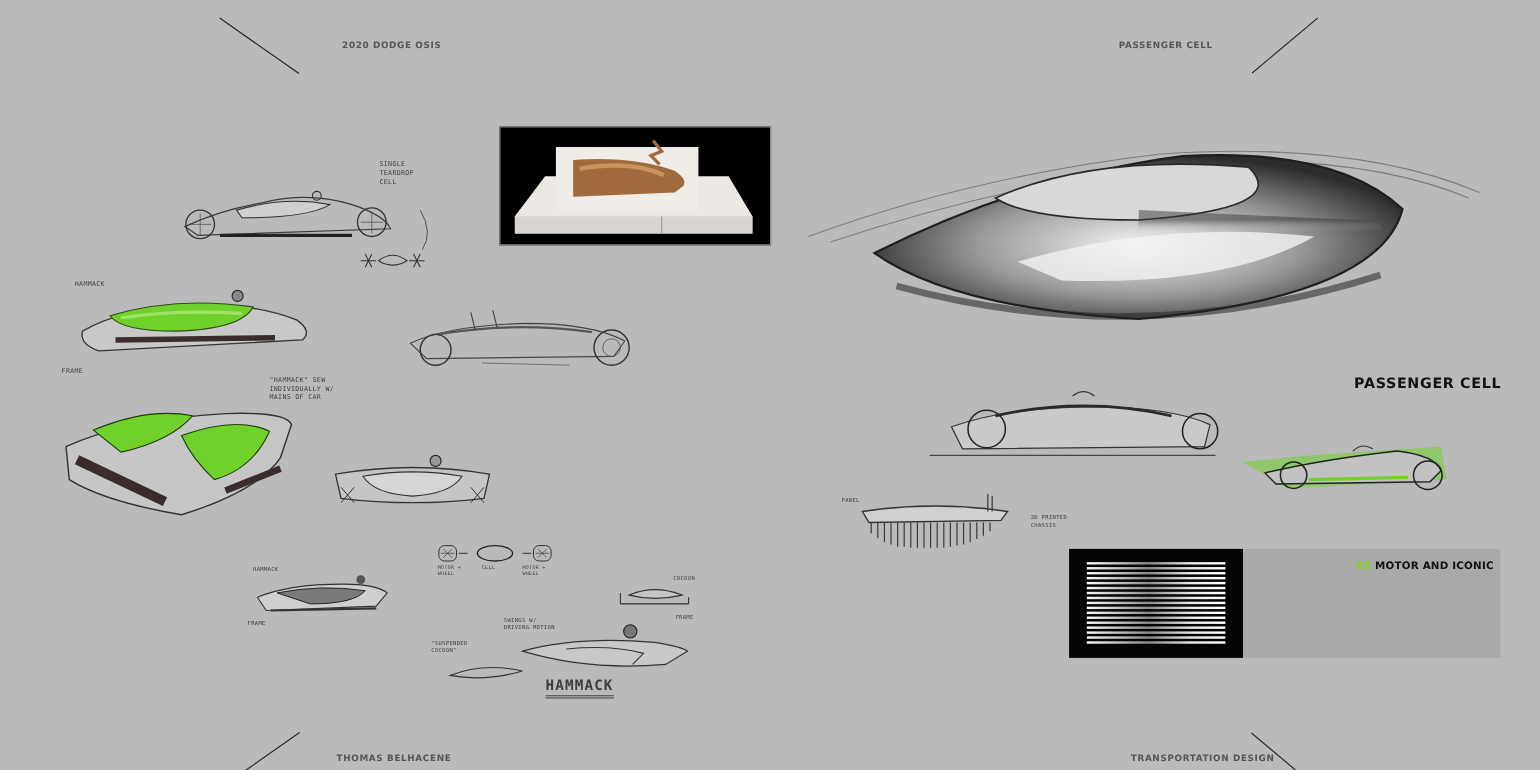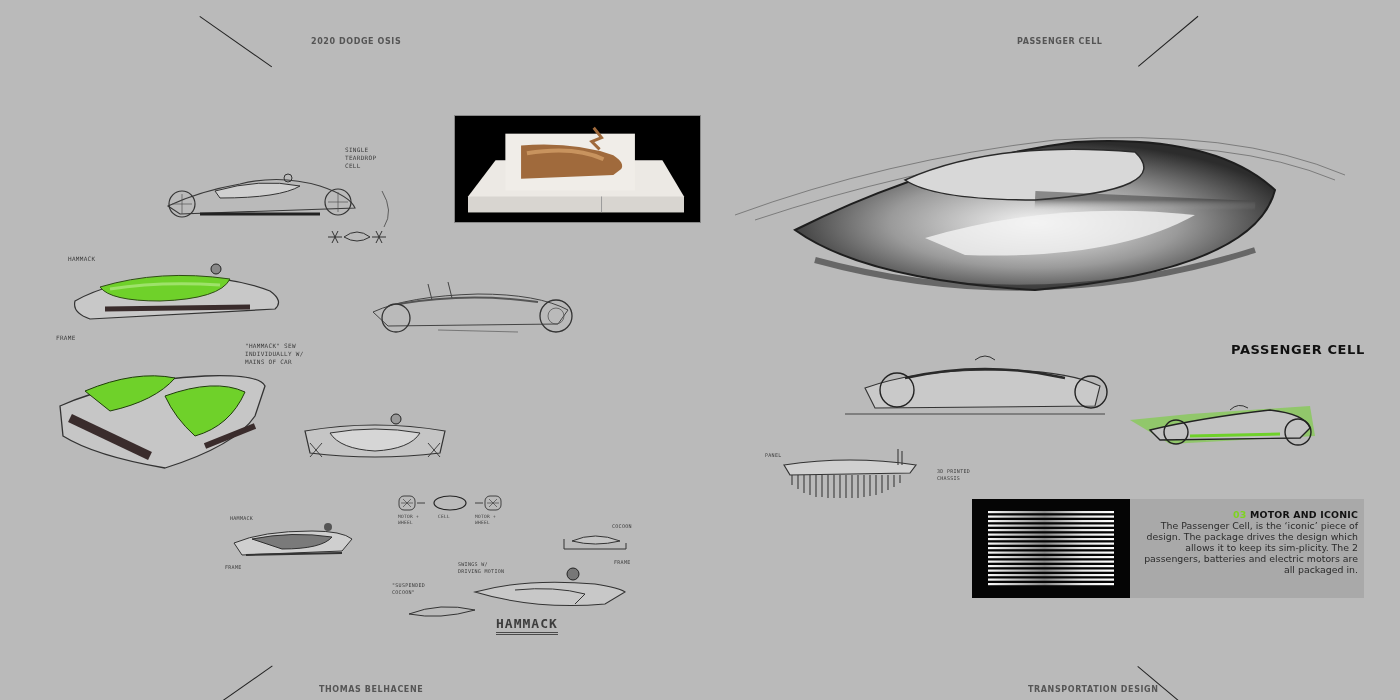--- a/index.html
+++ b/index.html
@@ -85,21 +85,21 @@
 </style>
 </head>
 <body>
 
 <div class="spread">
 
   <div class="page left">
     <div class="crop" style="left:200px;top:0;width:88px;transform:rotate(35deg);"></div>
     <div class="crop" style="left:200px;top:700px;width:88px;transform:rotate(-35deg);"></div>
     <div class="running" style="left:311px;top:21px;">2020 DODGE OSIS</div>
-    <div class="running" style="left:306px;top:669px;margin-left:13px;">THOMAS BELHACENE</div>
+    <div class="running" style="left:306px;top:669px;">THOMAS BELHACENE</div>
 
     <div class="sketch" style="left:160px;top:150px;width:205px;height:60px;">
       <svg viewBox="0 0 205 60">
         <path d="M8 40 Q40 25 80 18 Q120 8 160 20 Q190 30 195 42 L20 48 Z" fill="none" stroke="#3a3a3a" stroke-width="1.1"></path>
         <path d="M55 25 Q100 12 140 20 Q120 32 60 32 Z" fill="#cfcfcf" stroke="#333" stroke-width="1"></path>
         <circle cx="22" cy="38" r="13" fill="none" stroke="#333" stroke-width="1.2"></circle>
         <circle cx="178" cy="36" r="13" fill="none" stroke="#333" stroke-width="1.2"></circle>
         <path d="M22 28 L22 48 M12 38 L32 38 M178 26 L178 46 M168 36 L188 36" stroke="#555" stroke-width="0.7"></path>
         <path d="M40 48 L160 48" stroke="#222" stroke-width="3"></path>
         <circle cx="128" cy="12" r="4" fill="none" stroke="#333"></circle>
@@ -344,17 +344,16 @@
           <rect x="16" y="79.5" width="126" height="2.2"></rect>
           <rect x="16" y="84" width="126" height="2.2"></rect>
         </g>
       </svg>
     </div>
     <div class="info-text">
       <div class="head">
         <span class="num">03</span>
         <span>MOTOR AND ICONIC</span>
       </div>
-      <div>The Passenger Cell, is the ‘iconic’ piece of design. The package drives the design which allows it to keep its sim-plicity. The 2 passengers, batteries and electric motors are all packaged in.</div>
     </div>
   </div>
 
 </div>
 
 </body></html>

